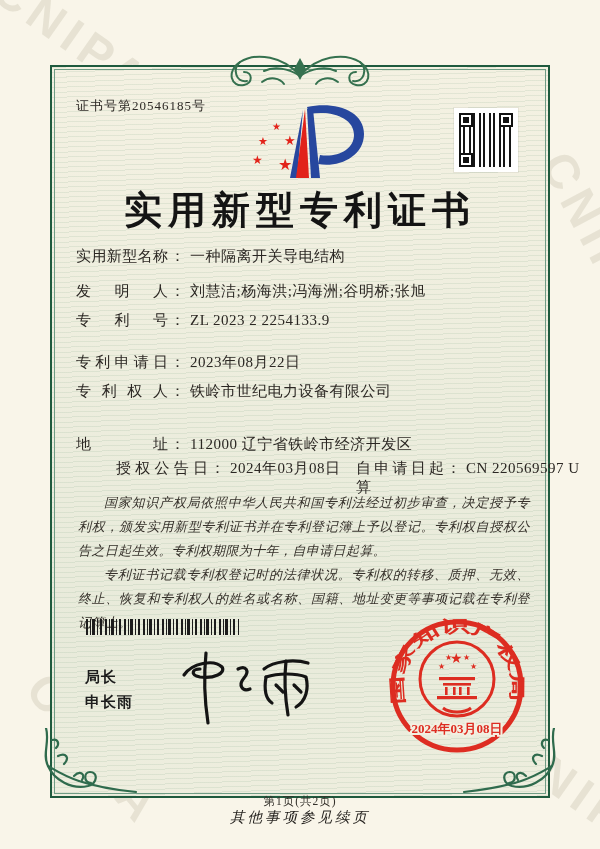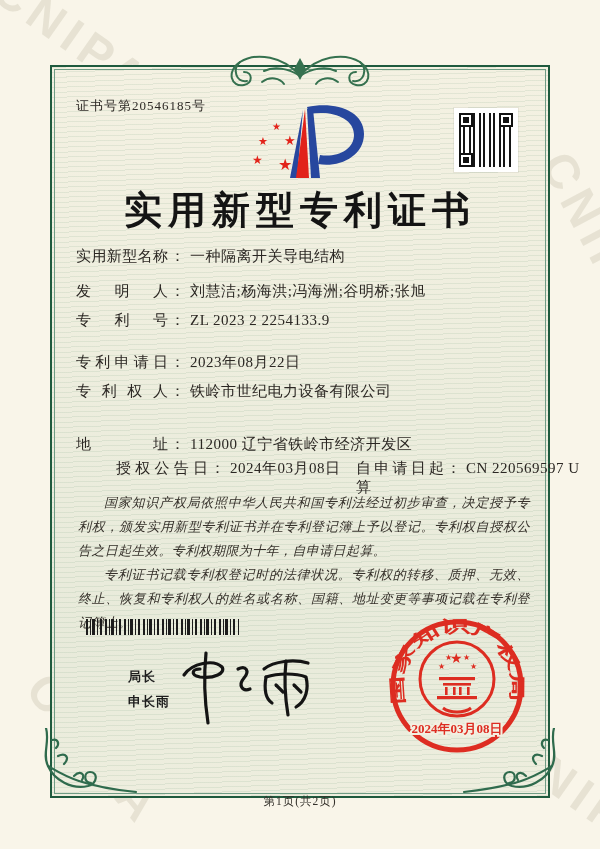--- a/index.html
+++ b/index.html
@@ -66,21 +66,21 @@
     position:absolute; left:34px; top:552px; width:153px; height:16px;
     background:repeating-linear-gradient(90deg,
       #1c1c1c 0 2px, transparent 2px 4px,
       #1c1c1c 4px 5px, transparent 5px 6px,
       #1c1c1c 6px 9px, transparent 9px 11px,
       #1c1c1c 11px 12px, transparent 12px 14px,
       #1c1c1c 14px 16px, transparent 16px 19px);
   }
   .sig-role, .sig-name {
     position:absolute; left:33px; font-family:"Liberation Sans", sans-serif;
-    font-size:13px; font-weight:600; color:#1d1d1d; letter-spacing:1px;margin-left:43px;
+    font-size:15px; font-weight:600; color:#1d1d1d; letter-spacing:1px;
   }
   .sig-role { top:601px; } .sig-name { top:626px; }
   .handsig { position:absolute; left:122px; top:578px; }
   .seal { position:absolute; left:334px; top:548px; opacity:0.93; }
   .page-info {
     position:absolute; left:0; right:0; top:710px; text-align:center;
     font-size:11.5px; color:#33302a; letter-spacing:1px;margin-top:17px;
   }
   .cont-note {
     position:absolute; left:0; right:0; top:808px; text-align:center;
@@ -253,13 +253,14 @@
   <svg class="ornament orn-br" width="100" height="74" viewBox="0 0 100 74">
     <g fill="none" stroke="#2f6b4d" stroke-width="2.2" stroke-linecap="round">
       <path d="M8 0 C 12 14, 4 26, 10 38 C 16 52, 34 62, 50 58 C 60 55, 60 44, 52 44 C 46 44, 45 54, 53 55"></path>
       <path d="M10 38 C 24 46, 40 58, 98 64"></path>
       <path d="M20 28 C 28 24, 32 30, 26 36"></path>
       <path d="M36 48 C 42 42, 48 46, 44 52"></path>
       <path d="M14 12 C 20 10, 22 16, 18 20"></path>
     </g>
   </svg>
 
+  <div class="cont-note">其他事项参见续页</div>
 </div>
 
 </body></html>

